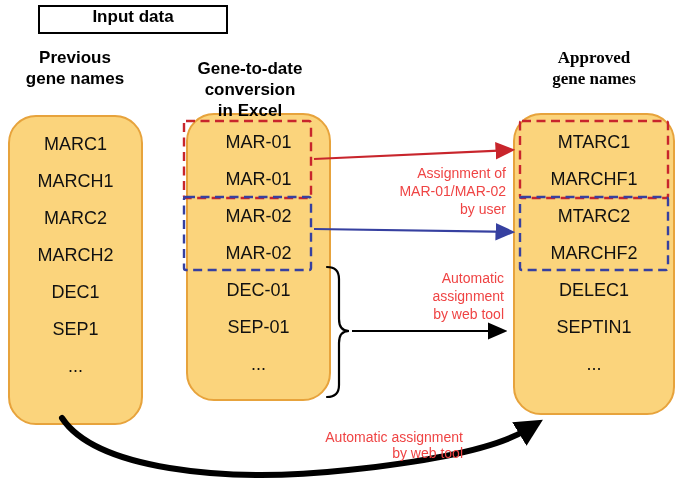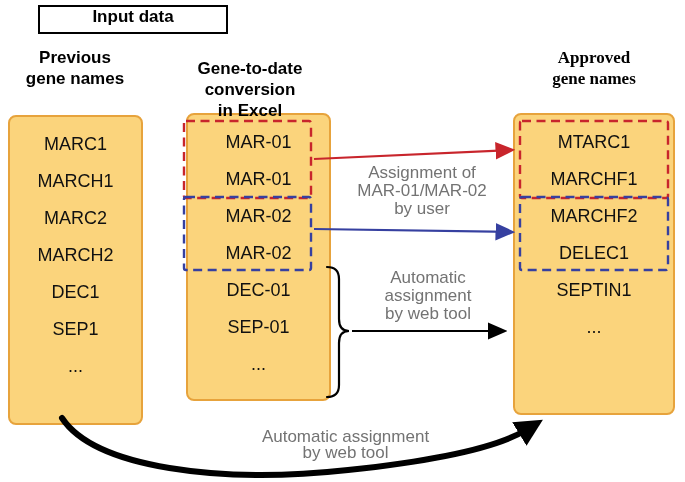--- a/index.html
+++ b/index.html
@@ -17,32 +17,32 @@
   .col-header {
     position:absolute; text-align:center; font-weight:bold; font-size:17px;
     line-height:21px; color:#000; white-space:pre-line; z-index:3;
   }
   .hdr-1 { left:3px;   top:47px; width:144px;text-align:center; }
   .hdr-2 { left:175px; top:58px; width:150px; }
   .hdr-3 { left:516px; top:47px; width:156px;font-family:Liberation Serif, serif; }
 
   .genebox {
     position:absolute; background:var(--box-fill, #FBD47C);
-    border:2px solid var(--box-border, #E7A33C); border-radius:8px;
+    border:2px solid var(--box-border, #E7A33C); border-radius:28px;
     display:flex; flex-direction:column; padding-top:9px; z-index:1;
   }
   .box-1 { left:8px;   top:115px; width:135px; height:310px; }
   .box-2 { left:186px; top:113px; width:145px; height:288px; }
   .box-3 { left:513px; top:113px; width:162px; height:302px; }
 
   .gene { height:37px; line-height:37px; text-align:center; font-size:18px; color:#111; }
 
   .note {
-    position:absolute; text-align:center; font-size:17px; line-height:18px;
-    color:#737373; white-space:pre-line; z-index:3;
+    position:absolute; text-align:right; font-size:14px; line-height:18px;
+    color:#ef4444; white-space:pre-line; z-index:3;
   }
   .note-user   { left:338px; top:164px; width:168px; }
   .note-mid    { left:352px; top:269px; width:152px; }
   .note-bottom { left:228px; top:429px; width:235px; line-height:16px; }
 
   svg.overlay { position:absolute; left:0; top:0; width:685px; height:482px; z-index:2; pointer-events:none; }
 </style>
 </head>
 <body>
 
@@ -76,20 +76,21 @@
     <div class="gene">MAR-02</div>
     <div class="gene">MAR-02</div>
     <div class="gene">DEC-01</div>
     <div class="gene">SEP-01</div>
     <div class="gene">...</div>
   </div>
 
   <div class="genebox box-3">
     <div class="gene">MTARC1</div>
     <div class="gene">MARCHF1</div>
+    <div class="gene">MTARC2</div>
     <div class="gene">MARCHF2</div>
     <div class="gene">DELEC1</div>
     <div class="gene">SEPTIN1</div>
     <div class="gene">...</div>
   </div>
 
   <div class="note note-user">Assignment of
 MAR-01/MAR-02
 by user</div>
   <div class="note note-mid">Automatic

